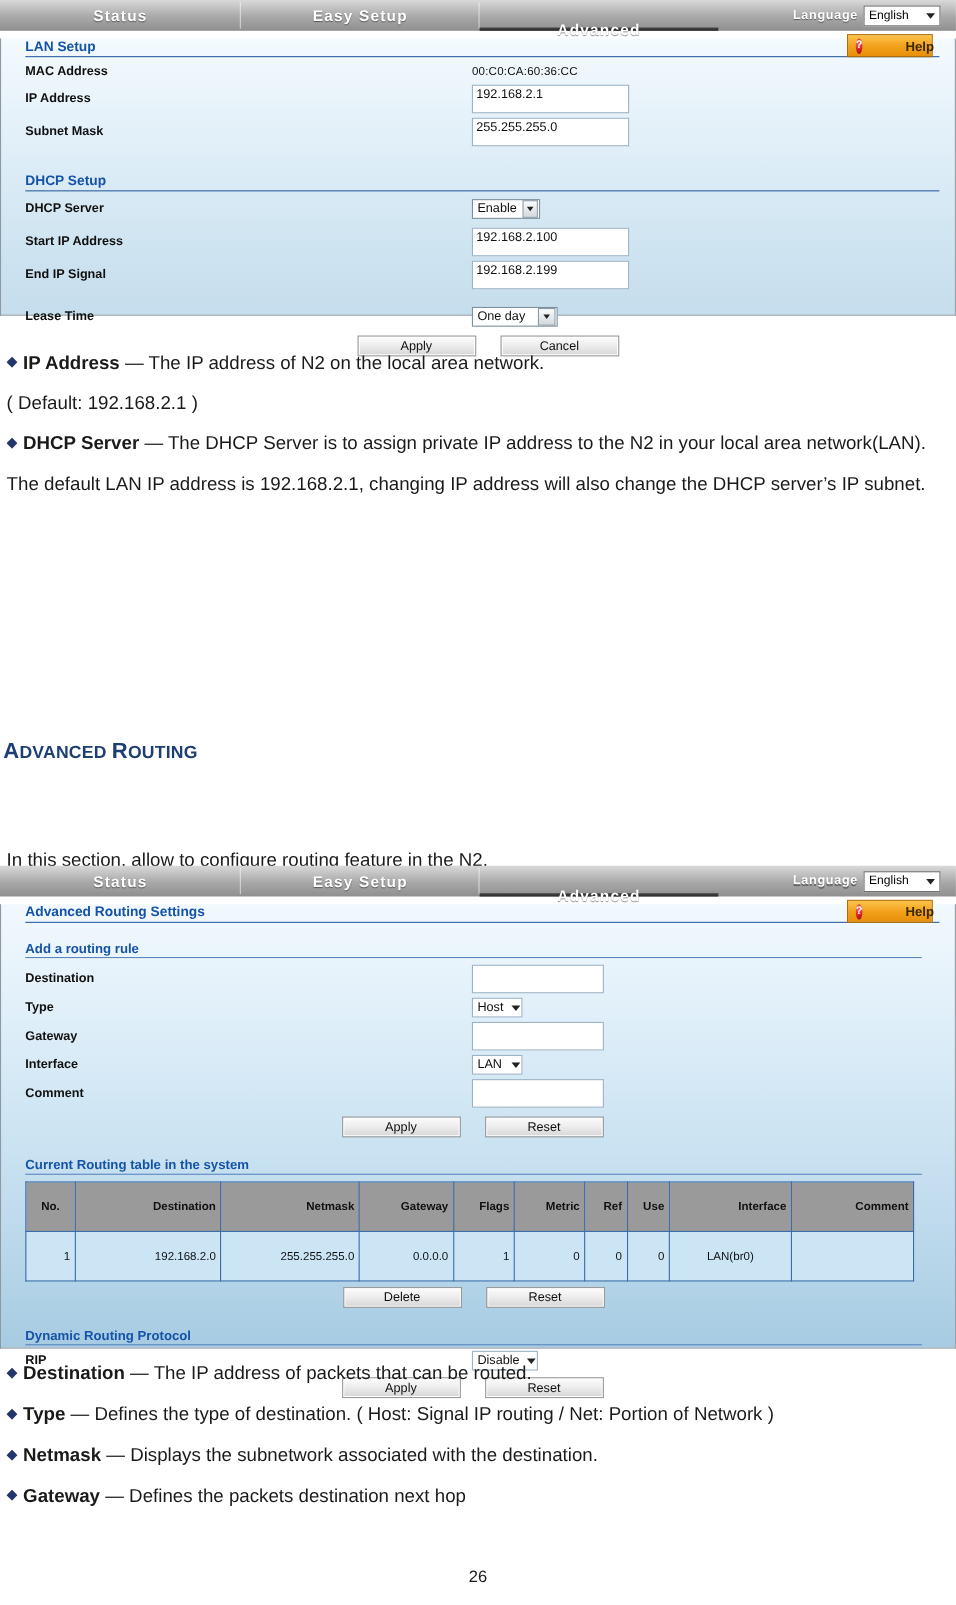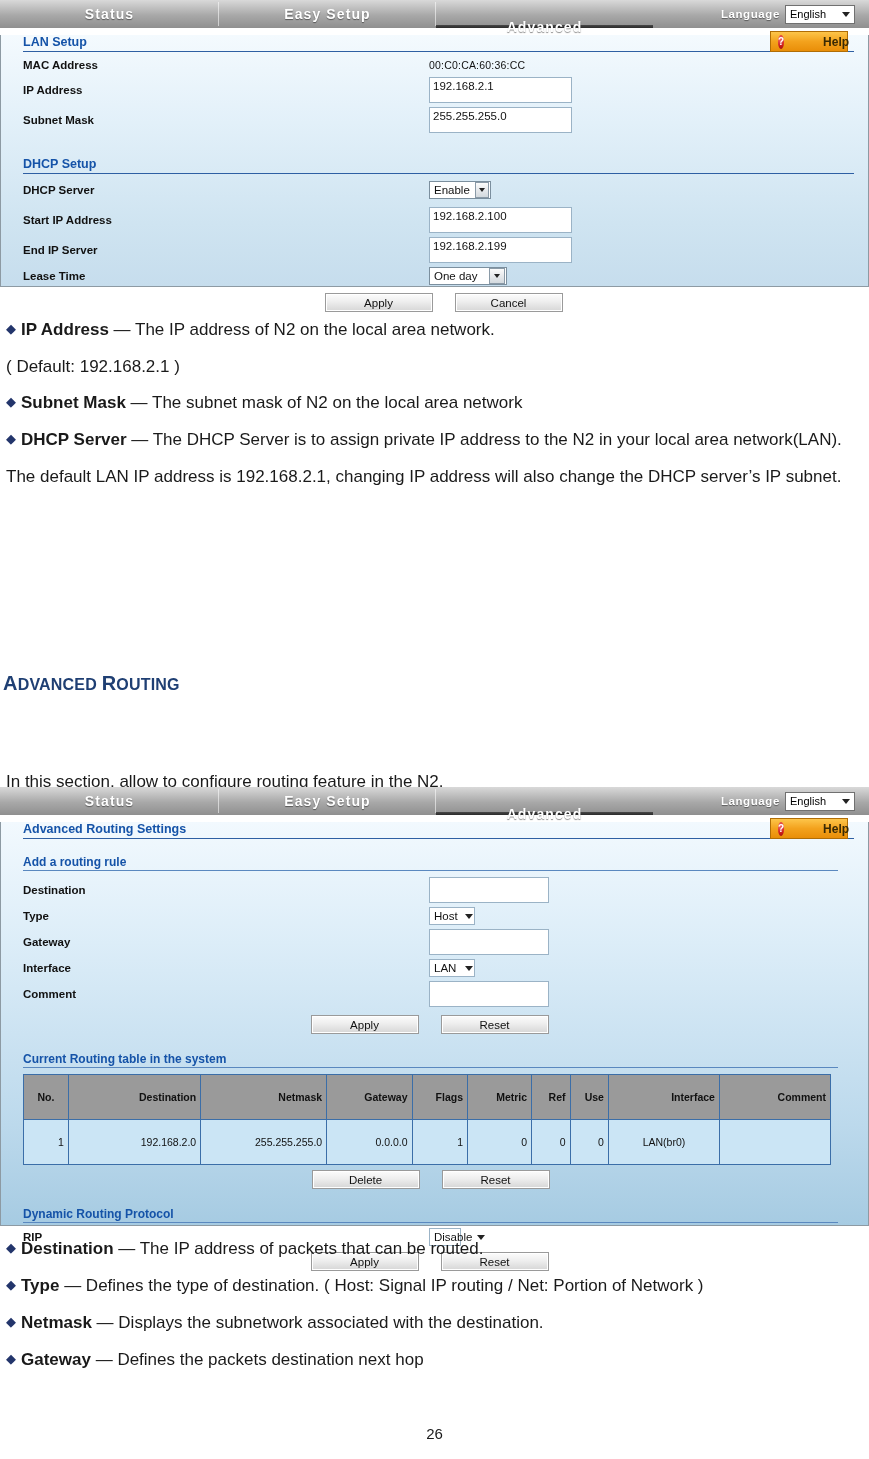--- a/index.html
+++ b/index.html
@@ -346,25 +346,25 @@
           </span>
       </div>
     </div>
 
     <div class="form-row" style="margin-top:8px;">
       <div class="form-label">Start IP Address</div>
       <div class="fld" style="width:143px;">192.168.2.100</div>
     </div>
 
     <div class="form-row" style="margin-top:4px;">
-      <div class="form-label">End IP Server</div>
+      <div class="form-label">End IP Signal</div>
       <div class="fld" style="width:143px;">192.168.2.199</div>
     </div>
 
-    <div class="form-row" style="margin-top:4px;">
+    <div class="form-row" style="margin-top:16px;">
       <div class="form-label">Lease Time</div>
       <div class="sel" style="width:78px;">
         <span>One day</span>
         <span class="sel-arrow">
             <i></i>
           </span>
       </div>
     </div>
 
     <div class="btn-row" style="margin-top:8px; margin-left:18px;">
@@ -374,23 +374,20 @@
 
   </div>
 </div>
 
 <div class="doc-text" style="top:312px;">
   <div class="bullet-line">
     <span class="dia">◆</span><b>IP Address</b><span> — The IP address of N2 on the local area network.</span>
   </div>
   <div class="bullet-line">
     <span>( Default: 192.168.2.1 )</span>
-  </div>
-  <div class="bullet-line">
-    <span class="dia">◆</span><b>Subnet Mask</b><span> — The subnet mask of N2 on the local area network</span>
   </div>
   <div class="bullet-line">
     <span class="dia">◆</span><b>DHCP Server</b><span> — The DHCP Server is to assign private IP address to the N2 in your local area network(LAN). The default LAN IP address is 192.168.2.1, changing IP address will also change the DHCP server’s IP subnet.</span>
   </div>
 </div>
 
 <div class="sec-title" style="top:672px;">
   <span class="big">A</span><span class="small">DVANCED</span><span class="small">&nbsp;</span><span class="big">R</span><span class="small">OUTING</span>
 </div>
 
@@ -520,21 +517,21 @@
       <div class="btn">Delete</div>
       <div class="btn">Reset</div>
     </div>
 
     <div class="sub-head" style="margin-top:18px;">
       <span>Dynamic Routing Protocol</span>
     </div>
 
     <div class="form-row" style="margin-top:5px;">
       <div class="form-label" style="font-weight:bold;">RIP</div>
-      <div class="sel" style="width:32px; border-color:#9bb3c6;">
+      <div class="sel" style="width:60px; border-color:#9bb3c6;">
         <span>Disable</span>
         <span class="sel-arrow-flat"></span>
       </div>
     </div>
 
     <div class="btn-row" style="margin-top:6px; margin-left:-10px;">
       <div class="btn">Apply</div>
       <div class="btn">Reset</div>
     </div>
 

